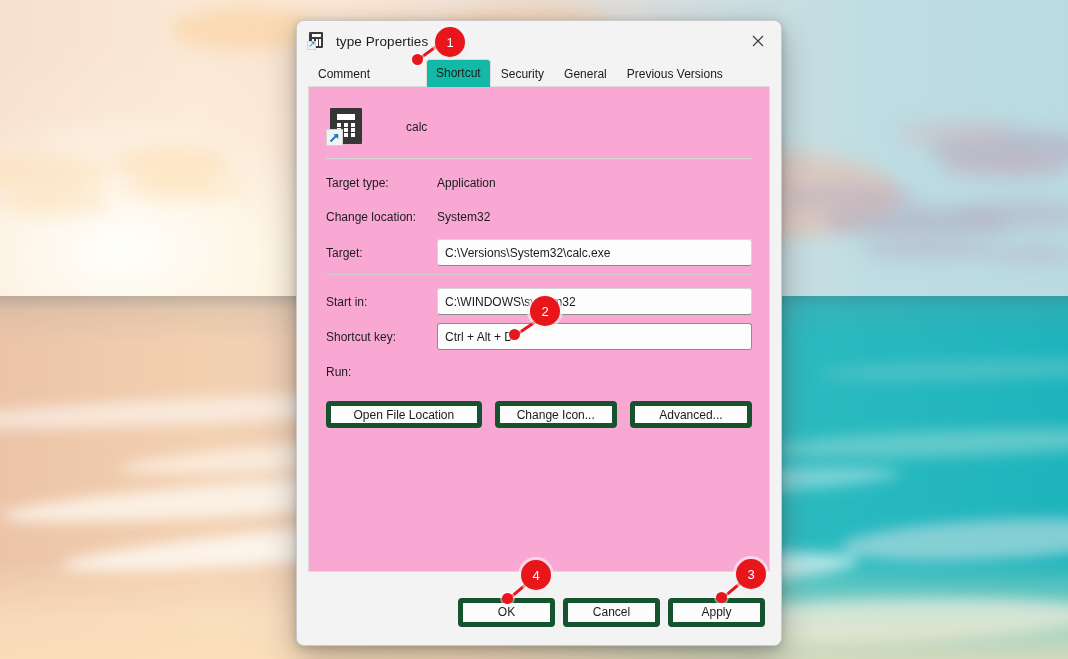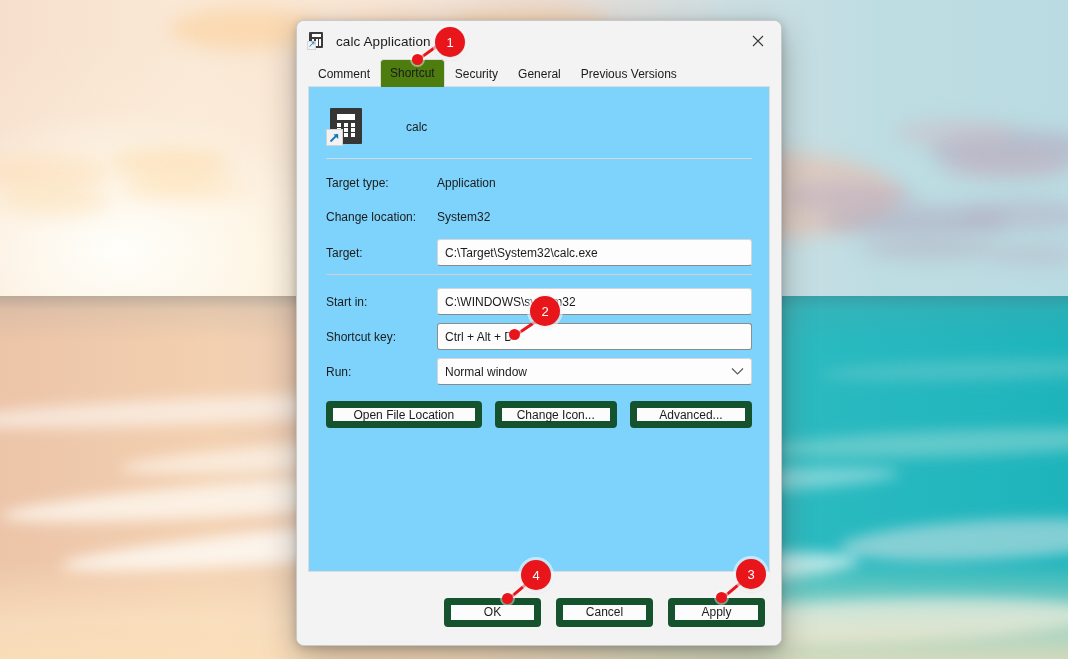--- a/index.html
+++ b/index.html
@@ -175,33 +175,34 @@
     padding: 3px 9px 4px 9px;
     color: #1b1b1b;
     border: 1px solid transparent;
     border-bottom: none;
     line-height: 16px;
     white-space: nowrap;
     cursor: default;
     position: relative;
   }
   .tab.active {
-    background: #4d7c0f;
+    background: #14b8a6;
     border-color: #dcdcdc;
     border-top-left-radius: 4px;
     border-top-right-radius: 4px;
     padding-top: 5px; padding-bottom: 6px;
     margin-bottom: -1px;
     z-index: 2;
+    margin-left: 46px;
   }
 
   
   #panel {
     margin: 0 11px;
-    background: #7dd3fc;
+    background: #f9a8d4;
     border: 1px solid #dcdcdc;
     border-top: none;
     height: 485px;
     padding: 15px 17px 0 17px;
     position: relative;
   }
 
   
   .app-head { display: flex; align-items: center; height: 50px; }
   .app-icon {
@@ -267,39 +268,39 @@
   }
   .field.select { justify-content: space-between; }
   .field .chev { color: #555; font-size: 10px; display: flex; }
 
   .section-divider { height: 1px; background: #d0d0d0; margin: 6px 0 13px 0; }
 
   
   .actions { display: flex; gap: 13px; margin-top: 16px; }
   .btn {
     background: #fcfcfc;
-    border: 7px solid #14532d;
+    border: 5px solid #14532d;
     border-radius: 4px;
     font-size: 12px;
     color: #1b1b1b;
     height: 27px;
     display: flex; align-items: center; justify-content: center;
     cursor: default;
     white-space: nowrap;
   }
   .btn.act-open { width: 158px; }
   .btn.act-icon { width: 124px; }
   .btn.act-adv  { width: 124px; }
 
   
   #footer {
     position: absolute; left: 0; right: 0; bottom: 0;
     height: 66px;
     display: flex; align-items: center; justify-content: flex-end;
-    padding-right: 16px; gap: 15px;
+    padding-right: 16px; gap: 8px;
     background: #f3f3f3;
   }
   .btn.foot { width: 97px; height: 29px; }
 
   
   .marker {
     position: absolute;
     width: 30px; height: 30px;
     border-radius: 50%;
     background: #e8151b;
@@ -373,21 +374,21 @@
 
 <div id="dialog">
 
   <div id="titlebar">
     <div id="title-icon">
       <span class="body"></span>
       <span class="scr"></span>
       <span class="keys"></span>
       <span class="arr"></span>
     </div>
-    <div id="title-text">calc Application</div>
+    <div id="title-text">type Properties</div>
     <div id="close-btn">
       <svg width="12" height="12" viewBox="0 0 12 12" aria-hidden="true">
         <path d="M1 1 L11 11 M11 1 L1 11" stroke="#3a3a3a" stroke-width="1.1" fill="none"></path>
       </svg>
     </div>
   </div>
 
   <div id="tabstrip">
     <div class="tab">Comment</div>
     <div class="tab active">Shortcut</div>
@@ -422,47 +423,39 @@
         <div class="row-label">Target type:</div>
         <div class="row-value">Application</div>
       </div>
       <div class="row">
         <div class="row-label">Change location:</div>
         <div class="row-value">System32</div>
       </div>
 
       <div class="row input-row">
         <div class="row-label">Target:</div>
-        <div class="field">C:\Target\System32\calc.exe</div>
+        <div class="field">C:\Versions\System32\calc.exe</div>
       </div>
     </div>
 
     <div class="section-divider"></div>
 
     <div class="rows" style="margin-top:12px">
       <div class="row input-row">
         <div class="row-label">Start in:</div>
         <div class="field">C:\WINDOWS\system32</div>
       </div>
 
       <div class="row input-row">
         <div class="row-label">Shortcut key:</div>
         <div class="field focused">Ctrl + Alt + D</div>
       </div>
 
       <div class="row input-row">
         <div class="row-label">Run:</div>
-        <div class="field select">
-          <span>Normal window</span>
-          <span class="chev">
-            <svg width="13" height="9" viewBox="0 0 13 9" aria-hidden="true">
-              <path d="M1 1.5 L6.5 7 L12 1.5" stroke="#5a5a5a" stroke-width="1.2" fill="none"></path>
-            </svg>
-          </span>
-        </div>
       </div>
 
     </div>
 
     <div class="actions">
       <div class="btn act-open">Open File Location</div>
       <div class="btn act-icon">Change Icon...</div>
       <div class="btn act-adv">Advanced...</div>
     </div>
 

